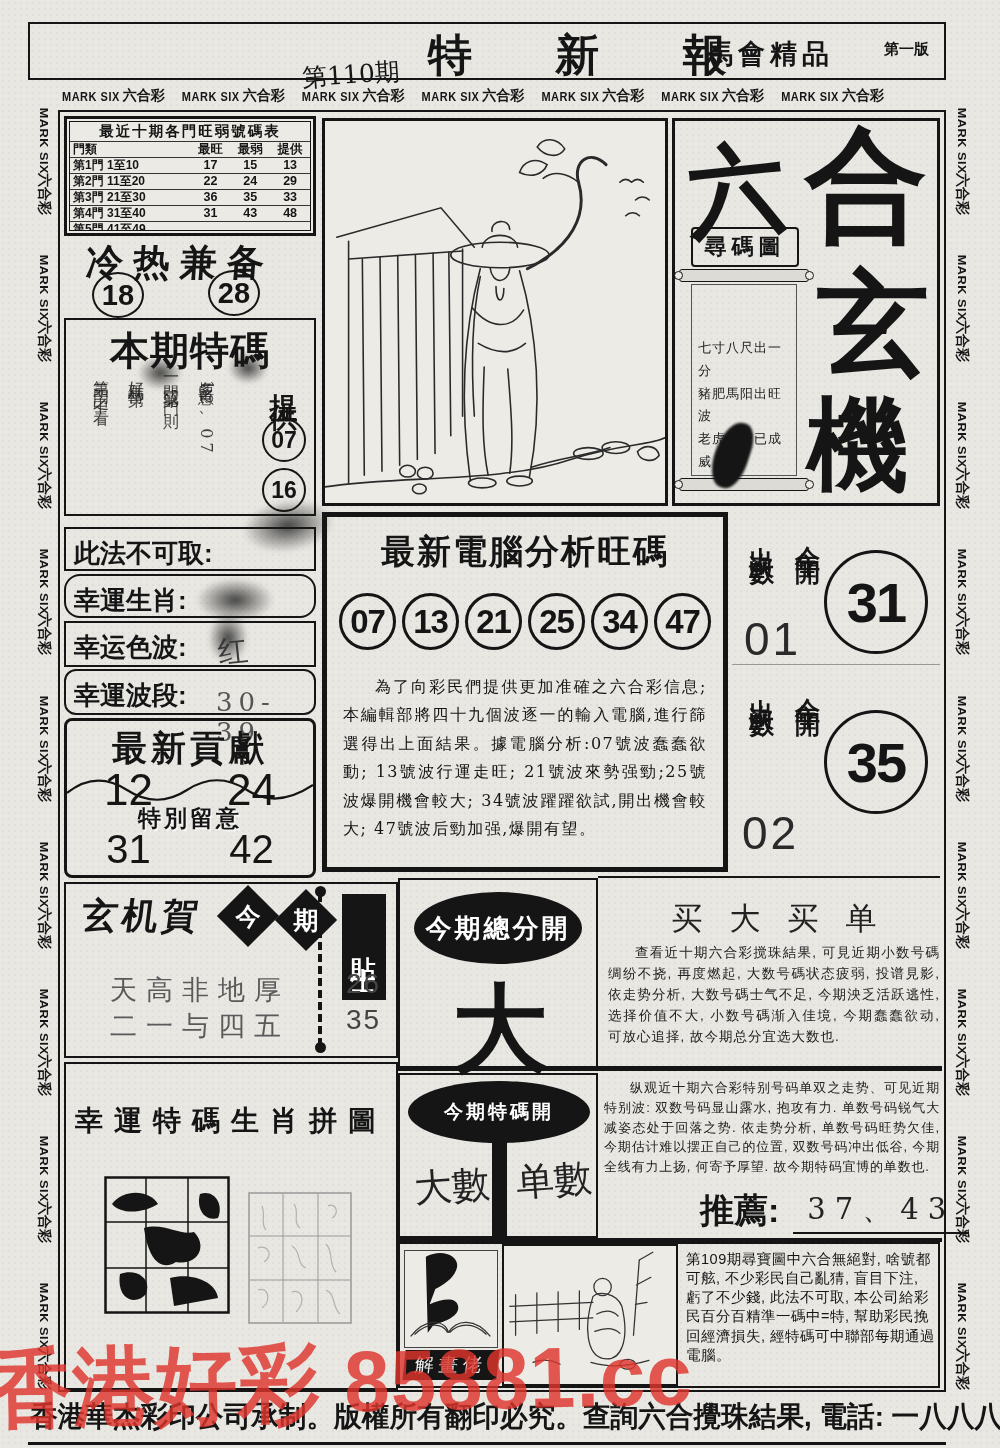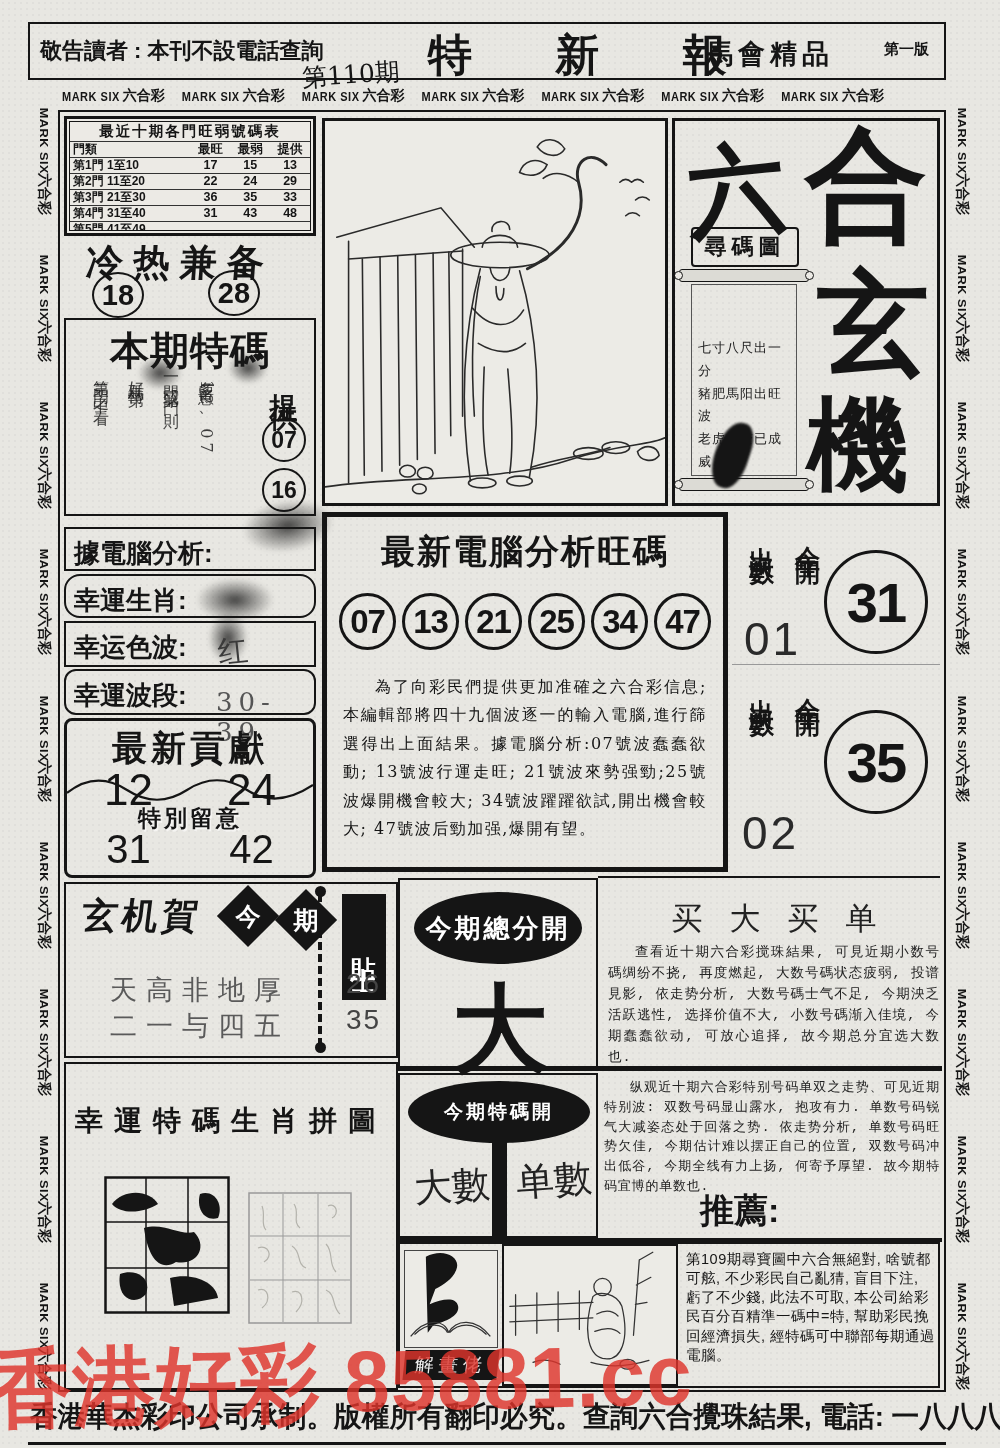--- a/index.html
+++ b/index.html
@@ -89,21 +89,21 @@
 .ana-body{position:absolute;left:16px;top:156px;width:364px;font-size:16px;line-height:1.78;letter-spacing:1.5px;text-align:justify;text-indent:2em;font-family:"DejaVu Serif",serif}
 
 .draw-block{position:absolute;left:732px;width:208px}
 .draw-lab{position:absolute;writing-mode:vertical-rl;font-size:25px;font-weight:700;letter-spacing:7px}
 .draw-order{position:absolute;font-size:46px;letter-spacing:3px;color:#2a2a2a}
 .big-circle{position:absolute;width:104px;height:104px;font-size:56px;border-width:3.5px;letter-spacing:-2px}
 
 .tsbox{left:398px;top:878px;width:200px;height:190px;border-width:2.5px}
 .big-char{position:absolute;font-family:"DejaVu Serif",serif;font-weight:700}
 .headline{position:absolute;left:608px;top:898px;width:332px;text-align:center;font-size:31px;letter-spacing:27px;text-indent:27px;font-family:"DejaVu Serif",serif;color:#222;white-space:nowrap}
-.bodytext{position:absolute;font-family:Liberation Mono, monospace;color:#222;text-align:justify;text-indent:2em}
+.bodytext{position:absolute;font-family:Liberation Sans, sans-serif;color:#222;text-align:justify;text-indent:2em}
 .reco{position:absolute;display:flex;align-items:flex-end;gap:14px}
 .reco .rl{font-size:34px;font-weight:900}
 .reco .rn{font-size:29px;letter-spacing:9px;border-bottom:2px solid #151515;padding:0 14px 2px;font-family:"DejaVu Serif",serif;color:#222}
 .sobox{left:398px;top:1073px;width:200px;height:165px;border-width:2.5px}
 .sobar{position:absolute;left:92px;top:62px;width:15px;height:101px;background:#151515}
 .soword{position:absolute;font-size:38px;font-family:"DejaVu Serif",serif;color:#222;transform:rotate(-4deg)}
 
 .treasure{left:398px;top:1242px;width:542px;height:146px;border-width:2px}
 .decoder-box{position:absolute;left:4px;top:6px;width:94px;height:98px;border:1.5px solid #444;background:#ecebe6}
 .decoder-label{position:absolute;left:4px;top:106px;width:94px;height:30px;background:#151515;color:#eee;display:flex;align-items:center;justify-content:center;font-size:19px;letter-spacing:5px;font-family:"DejaVu Serif",serif;transform:skewX(-6deg)}
@@ -114,21 +114,20 @@
 
 .watermark{position:absolute;left:-10px;top:1332px;font-size:86px;font-weight:900;color:rgba(222,52,44,.82);letter-spacing:1px;white-space:nowrap;transform:rotate(-1.2deg) scaleX(.95);transform-origin:left center;z-index:40;pointer-events:none}
 svg{display:block}
 </style>
 </head>
 <body>
 
 <div class="page">
 
   <div class="header-box"></div>
-  <div class="notice">敬告讀者 : 本刊不設電話查詢</div>
   <div class="main-title serif">特 新 報</div>
   <div class="brand">馬會精品</div>
   <div class="edition">第一版</div>
   <div class="issue">第110期</div>
 
   <div class="logo-row">
       <div class="mk-logo">
         <span class="mk-en">MARK SIX</span>
         <span class="mk-cn">六合彩</span>
       </div>
@@ -297,21 +296,21 @@
         <div>多留意12、07</div>
         <div>一門或第一門,則</div>
         <div>好馬轉第</div>
         <div>第三門之中,看</div>
       </div>
     <div class="smudge" style="left:72px;top:36px;width:44px;height:34px"></div>
     <div class="smudge" style="left:162px;top:32px;width:40px;height:32px"></div>
   </div>
 
   <div class="bx lucky" style="top:527px">
-    <div class="lab">據電腦分析:</div>
+    <div class="lab">此法不可取:</div>
   </div>
   <div class="smudge" style="left:242px;top:500px;width:92px;height:52px;transform:rotate(-8deg)"></div>
   <div class="bx lucky" style="top:574px;border-radius:16px">
     <div class="lab">幸運生肖:</div>
   </div>
   <div class="smudge" style="left:196px;top:578px;width:78px;height:44px"></div>
   <div class="smudge" style="left:208px;top:612px;width:40px;height:52px"></div>
   <div class="bx lucky" style="top:621px;height:46px">
     <div class="lab">幸运色波:</div>
     <div class="hand" style="position:absolute;left:152px;top:8px;font-size:30px;transform:rotate(-6deg)">红</div>
@@ -479,20 +478,21 @@
 
   <div class="bx sobox">
     <div class="badge" style="left:8px;top:6px;width:182px;height:62px;font-size:19px">今期特碼開</div>
     <div class="sobar"></div>
     <div class="soword" style="left:14px;top:86px">大數</div>
     <div class="soword" style="left:116px;top:80px">单數</div>
   </div>
   <div class="bodytext" style="left:604px;top:1078px;width:336px;font-size:13px;line-height:1.52;letter-spacing:.8px">纵观近十期六合彩特别号码单双之走势、可见近期特别波: 双数号码显山露水, 抱攻有力. 单数号码锐气大减姿态处于回落之势. 依走势分析, 单数号码旺势欠佳, 今期估计难以摆正自己的位置, 双数号码冲出低谷, 今期全线有力上扬, 何寄予厚望. 故今期特码宜博的单数也.</div>
   <div class="reco" style="left:700px;top:1188px">
     <span class="rl">推薦:</span>
+    <span class="rn">37、43</span>
   </div>
   <div class="hline" style="left:398px;top:1238px;width:544px;height:4px"></div>
 
   <div class="bx treasure">
     <div class="decoder-box">
       <svg width="91" height="95" viewBox="0 0 96 100">
         <path d="M22,6 C40,-4 60,6 54,20 C50,30 40,36 32,40 L26,56 C40,50 54,48 56,58 C58,68 44,74 30,78 L24,86 Z" fill="#151515"></path>
         <g fill="none" stroke="#333" stroke-width="1.4">
           <path d="M6,90 C22,70 42,72 46,86"></path>
           <path d="M90,90 C74,70 54,72 46,86"></path>

